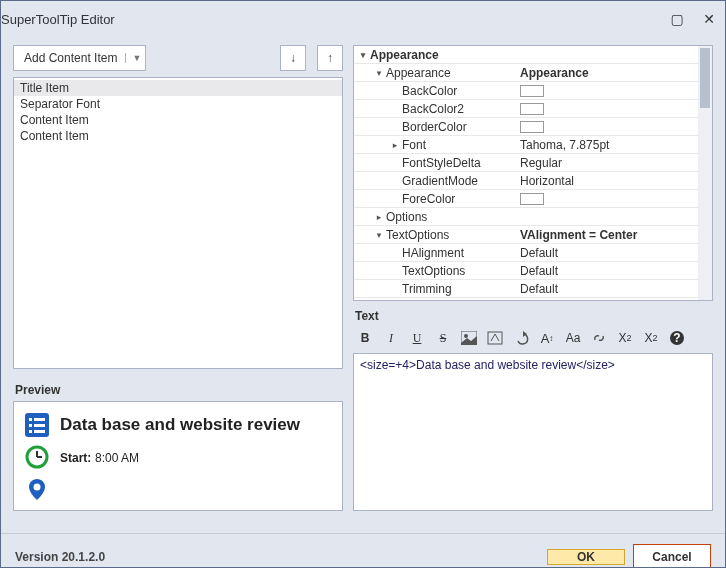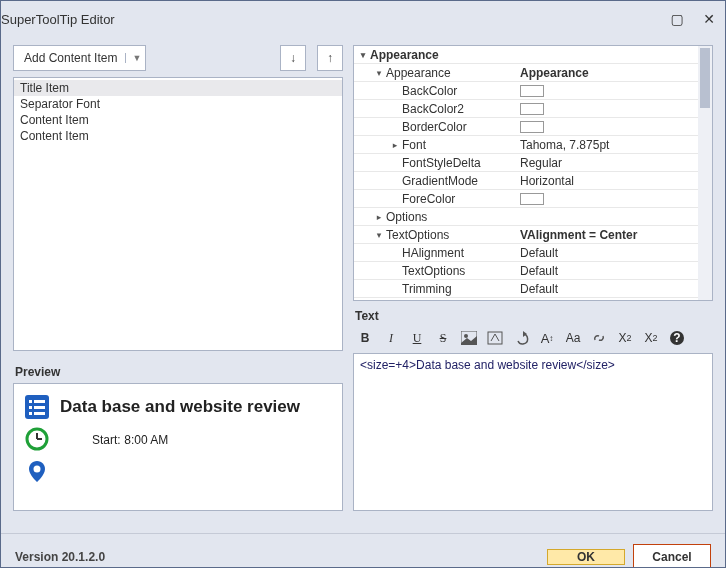--- a/index.html
+++ b/index.html
@@ -14,25 +14,25 @@
 .toolbar { display: flex; gap: 11px; margin-bottom: 6px; align-items: center; }
 .btn { background: #fff; border: 1px solid #aab3c5; height: 26px; display: inline-flex; align-items: center; padding: 0 10px; color: #333; cursor: pointer; }
 .btn-dd { padding-right: 4px; }
 .btn-dd-arrow { border-left: 1px solid #aab3c5; padding-left: 6px; margin-left: 8px; color: #777; font-size: 9px; }
 .spacer { flex: 1; }
 .icon-btn { width: 26px; height: 26px; background: #fff; border: 1px solid #aab3c5; display: inline-flex; align-items: center; justify-content: center; cursor: pointer; font-weight: bold; color: #444; }
 .listbox { background: #fff; border: 1px solid #aab3c5; flex: 1; padding: 2px 0; overflow: auto; }
 .list-item { padding: 1px 6px; color: #333; cursor: pointer; }
 .list-item.selected { background: #e9e9ec; }
 .preview-label { margin: 14px 0 4px 2px; color: #333; font-weight: bold; font-size: 12px; }
-.preview-box { background: #fff; border: 1px solid #aab3c5; padding: 10px 10px 20px 10px; }
+.preview-box { background: #fff; border: 1px solid #aab3c5; padding: 10px 10px 2px 10px; }
 .pv-row { display: flex; align-items: center; gap: 10px; margin-bottom: 6px; }
 .pv-title { font-weight: bold; font-size: 17px; color: #222; }
 .pv-sub { font-size: 13px; color: #222; }
-.pv-sub b { font-weight: normal; margin-left: 32px; }
+.pv-sub b { font-weight: bold; }
 .pv-icon { width: 26px; height: 26px; display: inline-flex; align-items: center; justify-content: center; }
 .propgrid { background: #fff; border: 1px solid #aab3c5; height: 256px; position: relative; }
 .propgrid-inner { overflow-y: auto; height: 100%; }
 .prop-row { display: flex; height: 18px; border-bottom: 1px solid #e8e8e8; align-items: center; }
 .prop-expand { width: 14px; text-align: center; color: #555; font-size: 9px; }
 .prop-indent0 { padding-left: 2px; }
 .prop-indent1 { padding-left: 18px; }
 .prop-indent2 { padding-left: 34px; }
 .prop-name { flex: 0 0 162px; color: #333; display: flex; align-items: center; }
 .prop-name.bold { font-weight: bold; }

